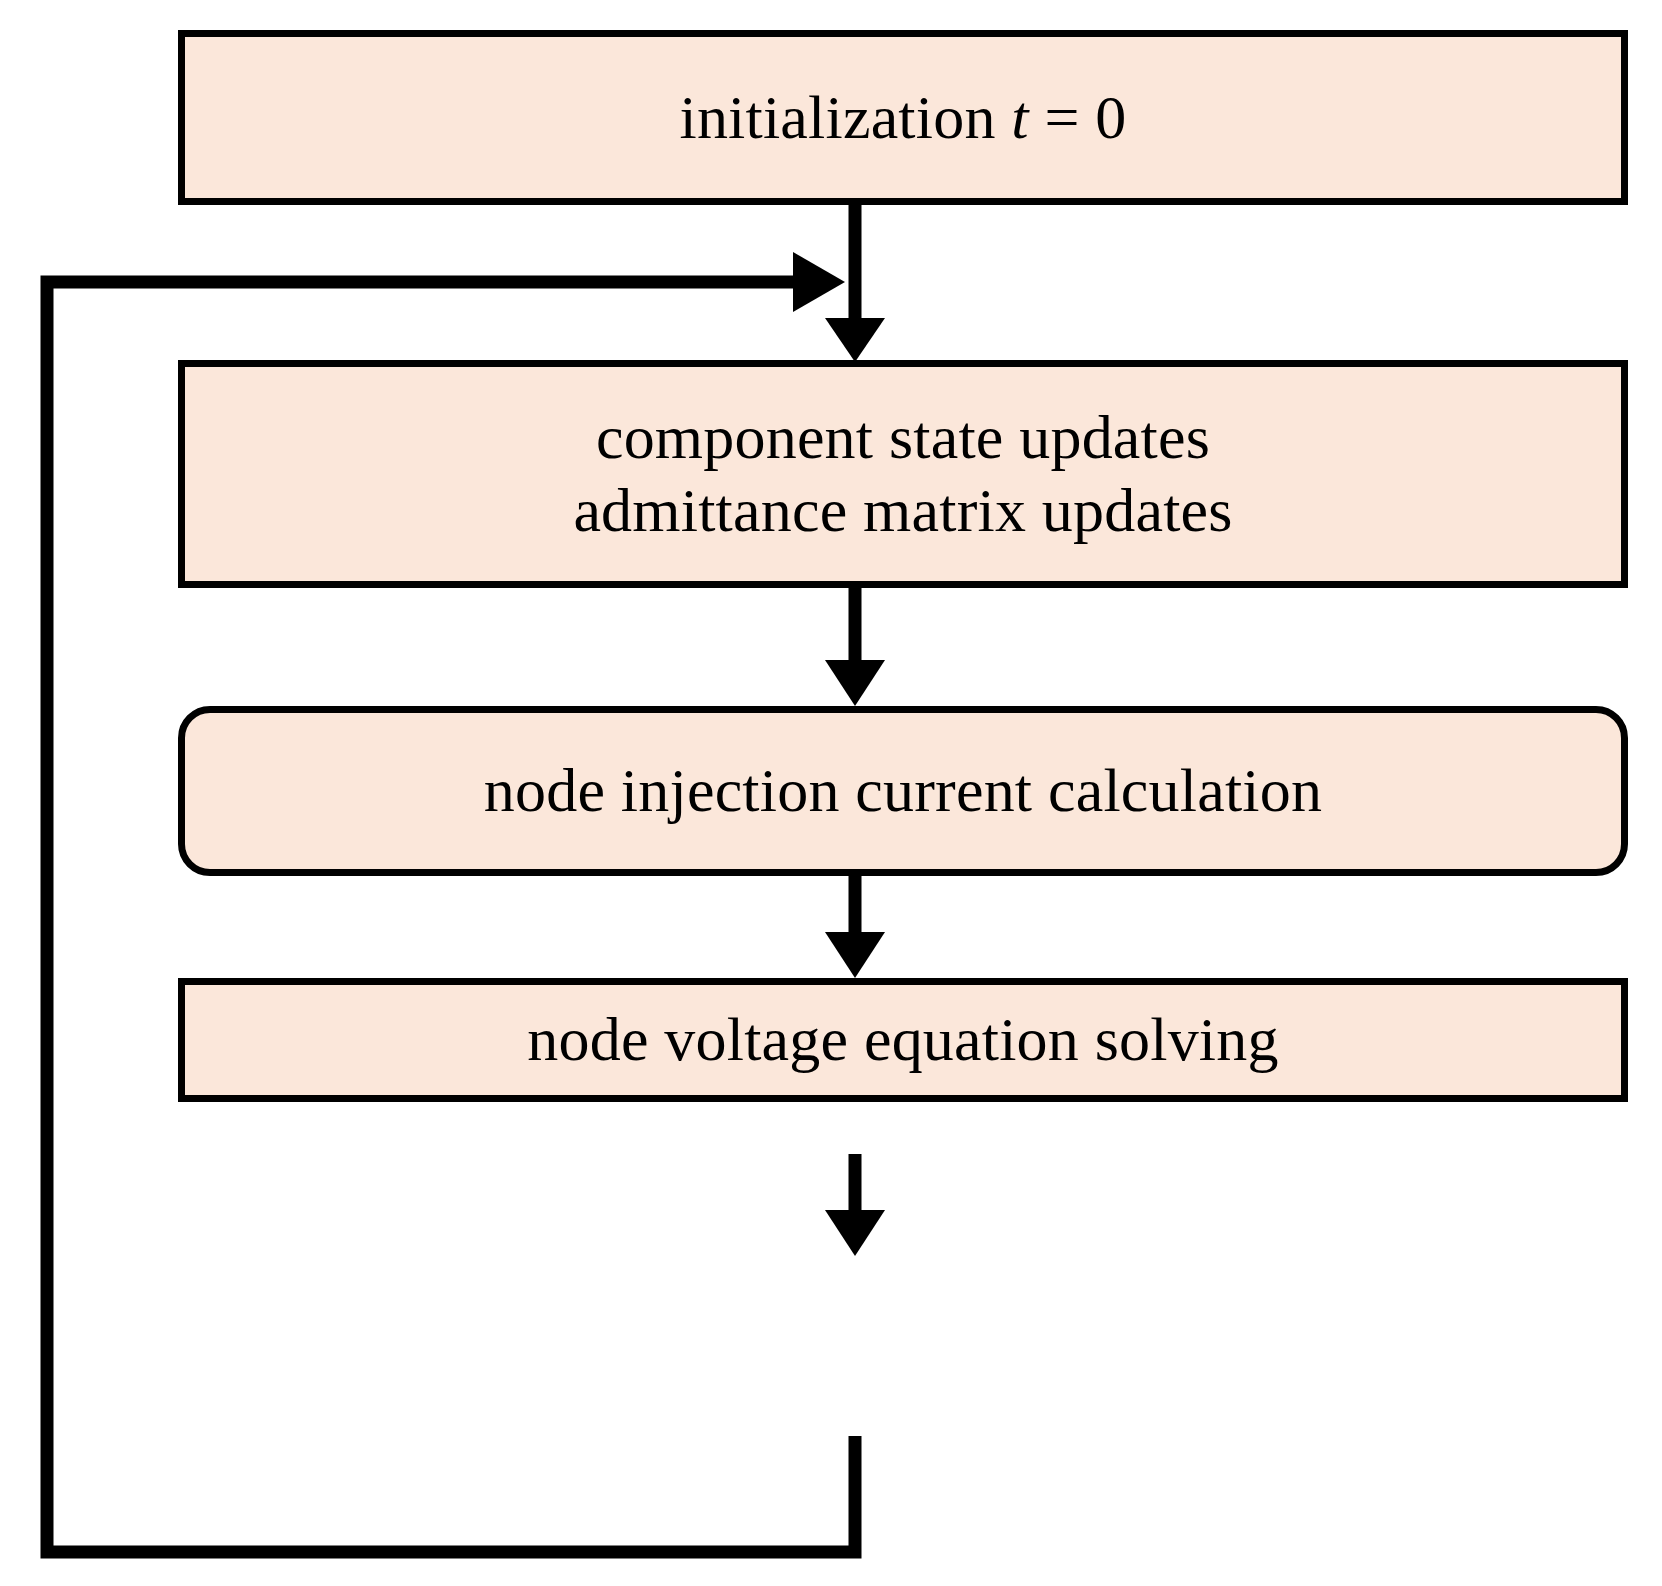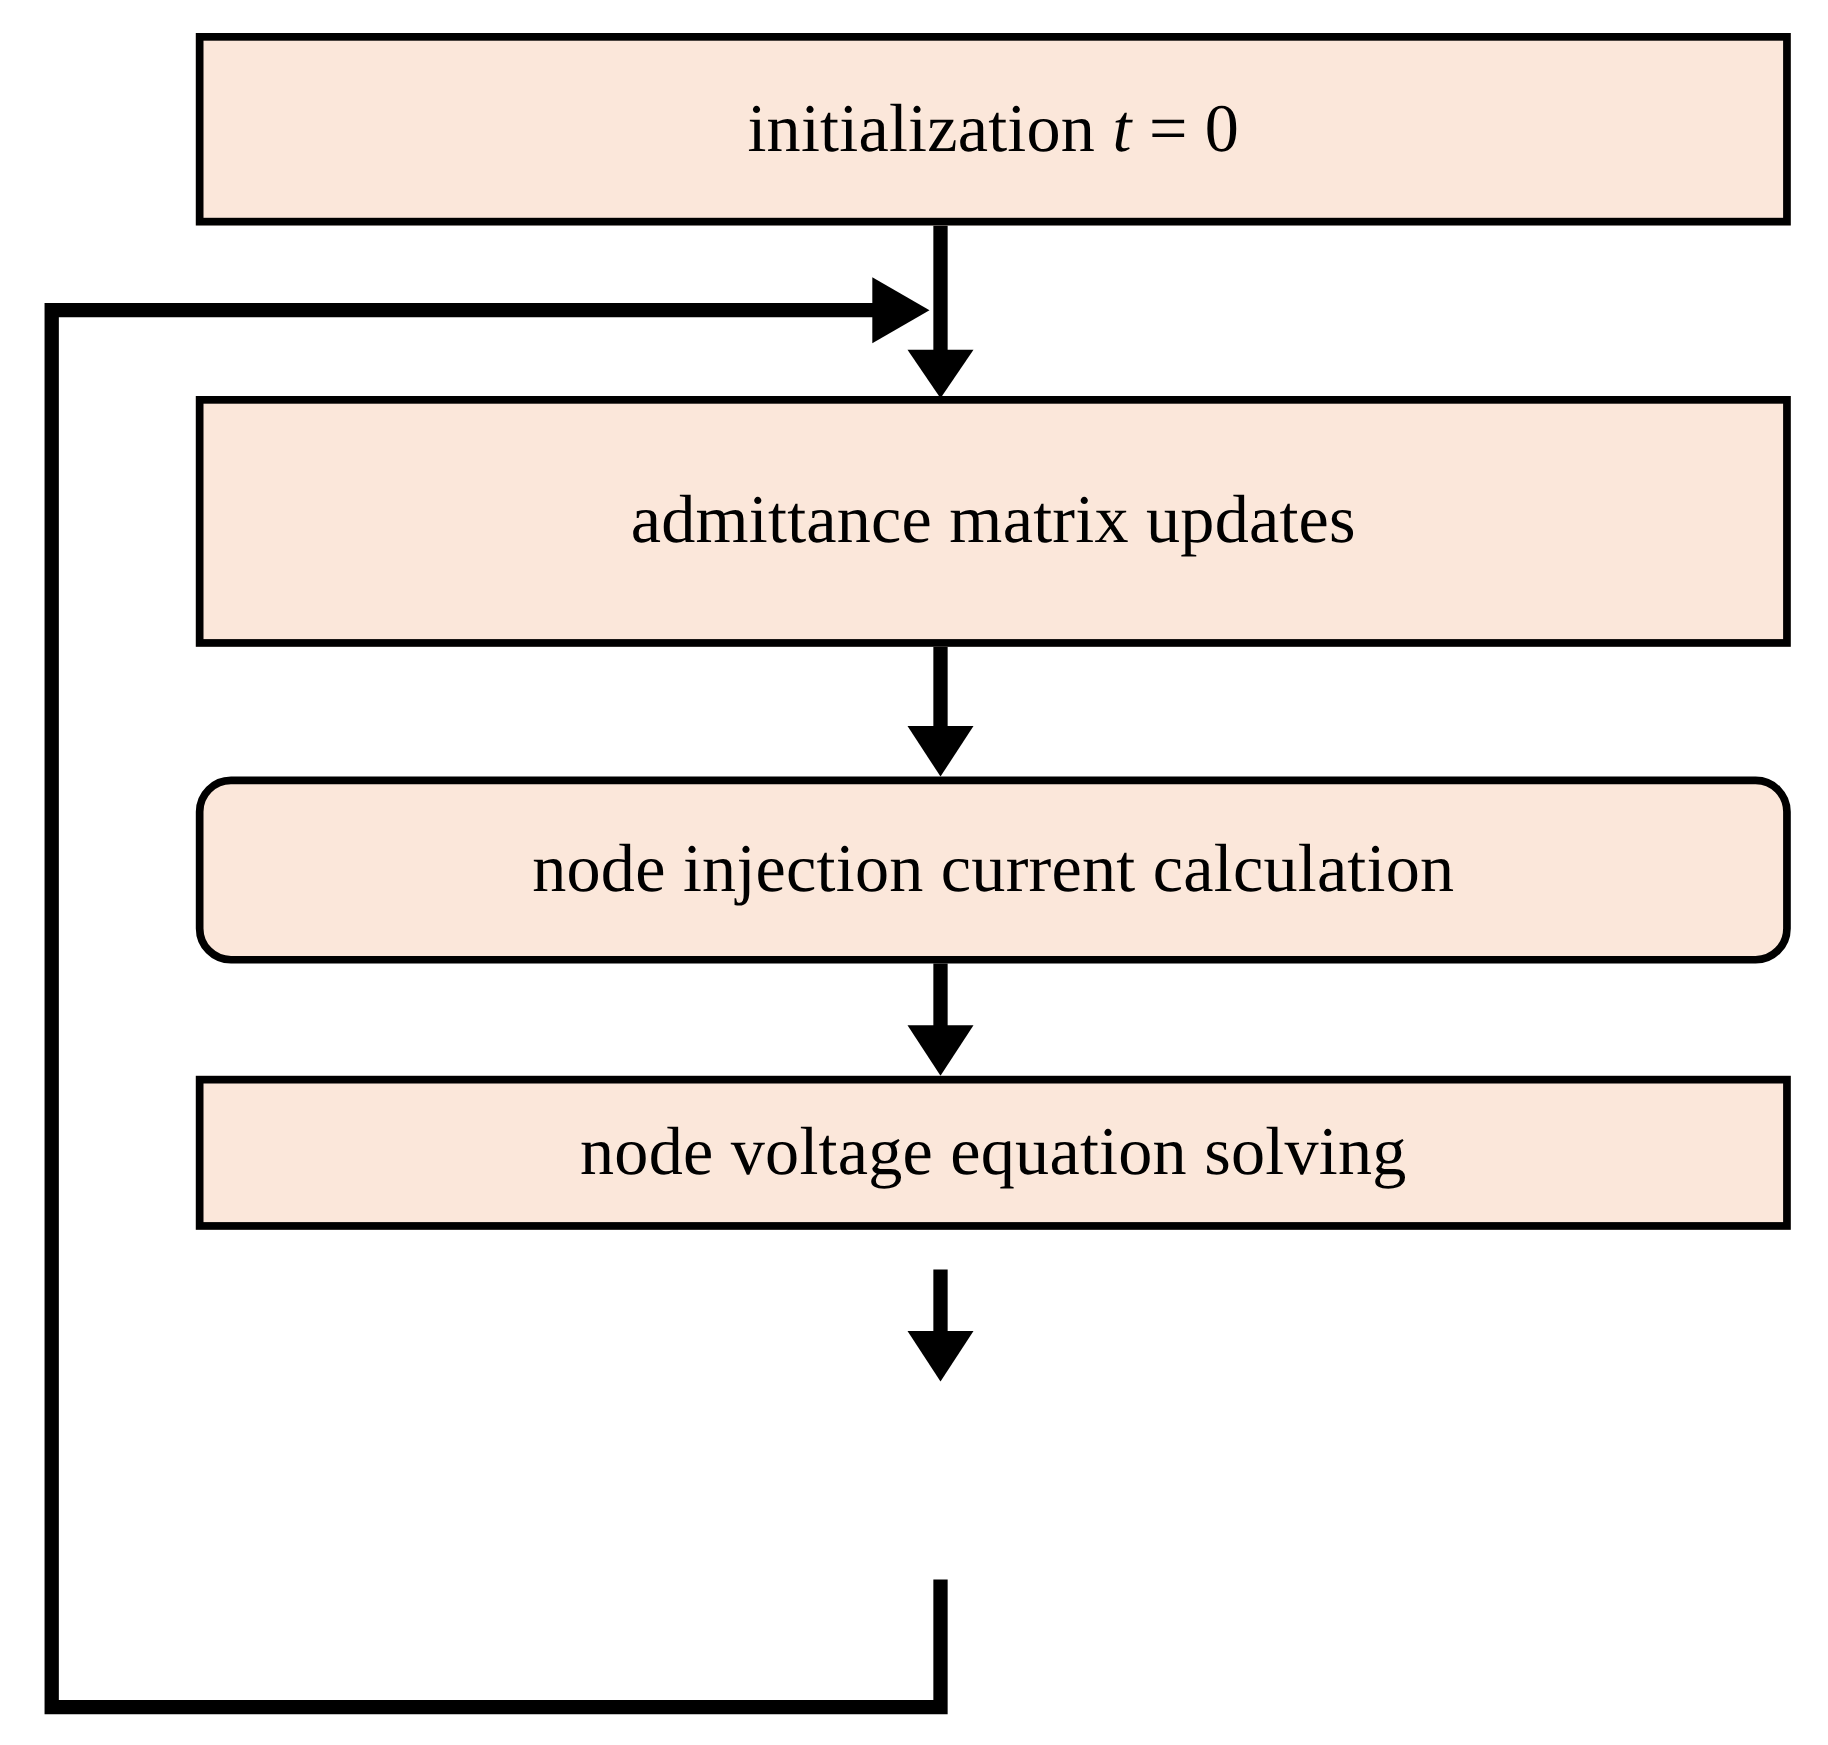--- a/index.html
+++ b/index.html
@@ -47,21 +47,21 @@
     display: block;
     white-space: nowrap;
   }
   .node .math {
     font-style: italic;
   }
   
   #node-init      { left: 178px; top: 30px;   width: 1450px; height: 175px; }
   #node-updates   { left: 178px; top: 360px;  width: 1450px; height: 228px; }
   #node-injection { left: 178px; top: 706px;  width: 1450px; height: 170px; border-radius: 32px; }
-  #node-voltage   { left: 178px; top: 978px;  width: 1450px; height: 140px; }
+  #node-voltage   { left: 178px; top: 978px;  width: 1450px; height: 124px; }
   #node-advance   { left: 178px; top: 1256px; width: 1450px; height: 180px; }
 </style>
 </head>
 <body>
 
 <div id="flowchart">
 
   <svg class="wires" viewBox="0 0 1662 1586" xmlns="http://www.w3.org/2000/svg">
 
     <g>
@@ -88,20 +88,21 @@
       <line x1="855" y1="1154" x2="855" y2="1222" stroke="#000000" stroke-width="13"></line>
       <polygon points="825,1210 885,1210 855,1256" fill="#000000"></polygon>
     </g>
   </svg>
 
   <div class="node" id="node-init">
     <span class="line"><span>initialization </span><span class="math">t</span><span> = 0</span></span>
   </div>
 
   <div class="node" id="node-updates">
+    <span class="line">component state updates</span>
     <span class="line">admittance matrix updates</span>
   </div>
 
   <div class="node" id="node-injection">
     <span class="line">node injection current calculation</span>
   </div>
 
   <div class="node" id="node-voltage">
     <span class="line">node voltage equation solving</span>
   </div>

